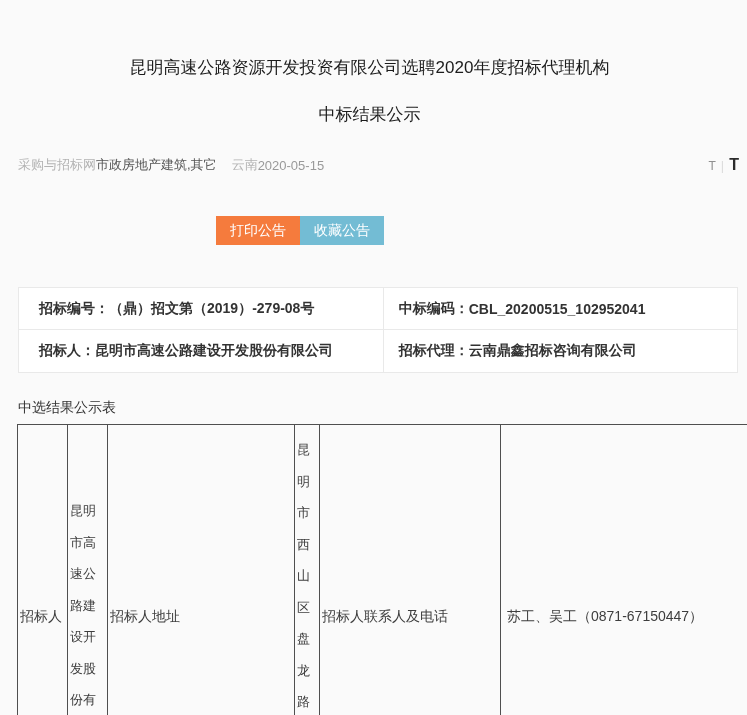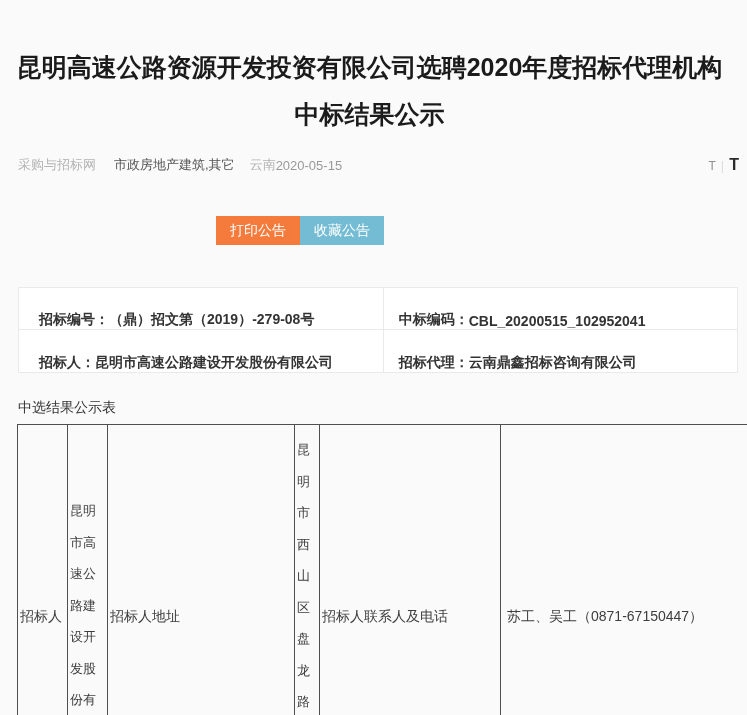--- a/index.html
+++ b/index.html
@@ -10,36 +10,36 @@
     background: #fafafa;
     font-family: "Liberation Sans", "DejaVu Sans", sans-serif;
     color: #333;
   }
 
   
   .title {
     position: absolute;
     top: 44px; left: 12px; right: 20px;
     text-align: center;
-    font-size: 25px;
-    font-weight: bold;
+    font-size: 17px;
+    font-weight: normal;
     color: #1b1b1b;
     line-height: 47px;
   }
 
   
   .meta {
     position: absolute;
     top: 155px; left: 18px; right: 8px;
     height: 20px;
     font-size: 13px;
     display: flex;
     align-items: center;
   }
-  .meta .src    { color: #b3b3b3; margin-right: 18px; }
+  .meta .src    { color: #b3b3b3; }
   .meta .cat    { color: #555;    margin-right: 15px; }
   .meta .region { color: #b3b3b3; }
   .meta .date   { color: #999; }
   .meta .font-size-ctrl {
     margin-left: auto;
     display: flex;
     align-items: baseline;
     gap: 5px;
   }
   .meta .t-small { color: #8f8f8f; font-size: 12px; }
@@ -71,21 +71,21 @@
     top: 287px; left: 18px;
     width: 720px;
     background: #fff;
     border: 1px solid #e9e9e9;
     display: grid;
     grid-template-columns: 50.8% 49.2%;
   }
   .info-cell {
     height: 42px;
     display: flex;
-    align-items: flex-end;
+    align-items: center;
     font-size: 14px;
     font-weight: bold;
     color: #333;
     padding-left: 20px;
     border-bottom: 1px solid #e9e9e9;
     border-right: 1px solid #e9e9e9;
     white-space: nowrap;
     overflow: hidden;
   }
   .info-cell:nth-child(2n) { border-right: none; padding-left: 15px; }

